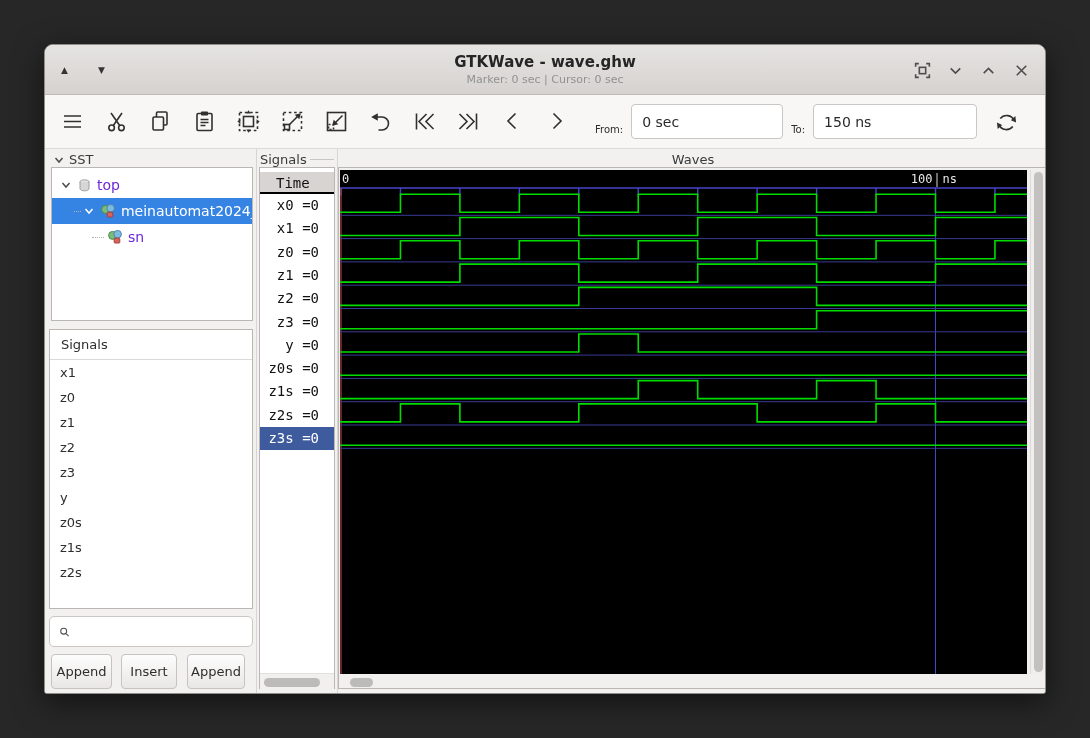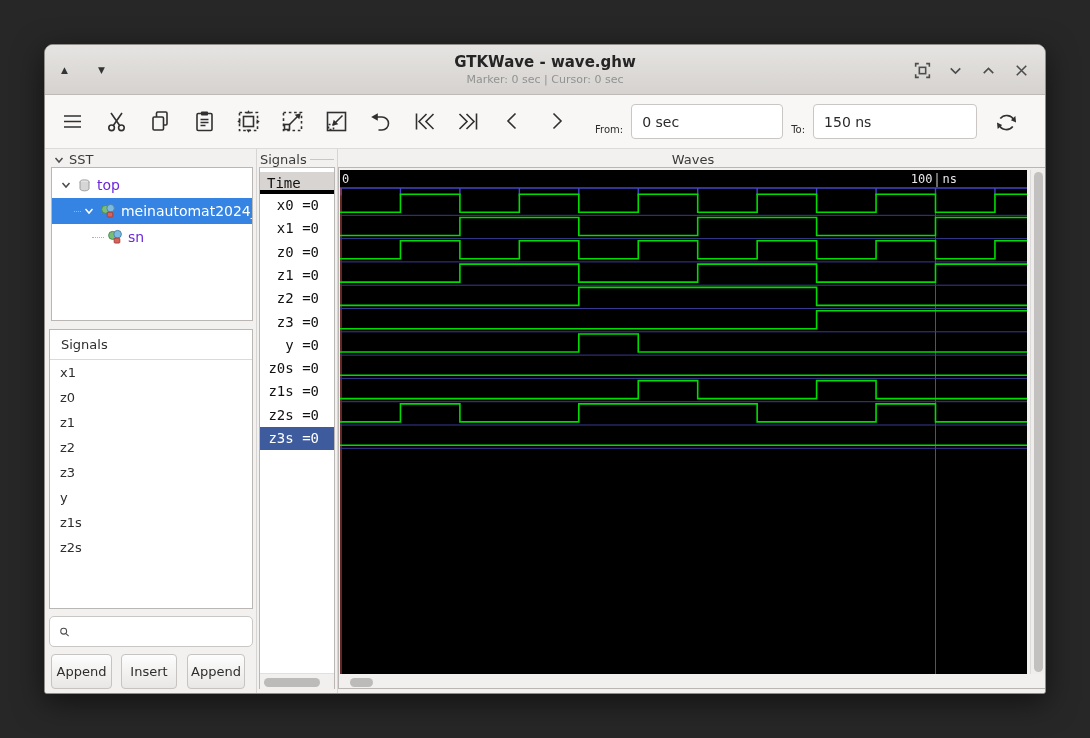--- a/index.html
+++ b/index.html
@@ -61,22 +61,22 @@
   .btnrow button { position:absolute; top:505px; height:35px; background:linear-gradient(#fdfdfd,#e9e7e5);
     border:1px solid #c6c3c0; border-radius:4px; font-size:13px; color:#2e2e2e; font-family:inherit; cursor:pointer; }
   #btn-append { left:6px; width:61px; }
   #btn-insert { left:76px; width:56px; }
   #btn-replace { left:142px; width:58px; }
 
   
   .mid-head { left:215px; top:3px; width:74px; }
   #mid-box { left:214px; top:18px; width:76px; height:522px; }
   .time-header { position:absolute; left:0; top:4px; width:100%; height:22px; background:#d7d4d1;
-    border-bottom:4px solid #000000; font-family:"DejaVu Sans Mono",monospace; font-size:14px;
-    line-height:22px; padding-left:7px; color:#111; }
+    border-bottom:2px solid #000000; font-family:"DejaVu Sans Mono",monospace; font-size:14px;
+    line-height:22px; padding-left:16px; color:#111; }
   #name-rows { position:absolute; left:0; top:26px; width:100%; }
   .name-row { position:absolute; left:0; width:100%; height:23.3px; line-height:23.3px; text-align:right;
     padding-right:15px; font-family:"DejaVu Sans Mono",monospace; font-size:14px; color:#111; cursor:default; }
   .name-row.sel { background:#3e5c9d; color:#fff; }
   .mid-scroll { position:absolute; left:0; top:505px; width:100%; height:17px; background:#f1f0ef; border-top:1px solid #e2e0de; }
   .mid-thumb { position:absolute; left:4px; top:4px; width:56px; height:9px; background:#bdbbb9; border-radius:5px; }
 
   
   .waves-head { left:296px; top:3px; width:704px;flex-direction:column; }
   #waves-box { left:293px; top:18px; width:708px; height:522px; background:#f1f0ef; }
@@ -281,20 +281,21 @@
     <div id="browser-box" class="panelbox">
       <div class="list-header">Signals</div>
       <div id="signal-list">
 
       <div class="sigitem">x1</div>
           <div class="sigitem">z0</div>
           <div class="sigitem">z1</div>
           <div class="sigitem">z2</div>
           <div class="sigitem">z3</div>
           <div class="sigitem">y</div>
+          <div class="sigitem">z0s</div>
           <div class="sigitem">z1s</div>
           <div class="sigitem">z2s</div>
         </div>
     </div>
     <div class="search">
       <svg class="gray" width="16" height="16" viewBox="0 0 16 16">
         <circle cx="6.8" cy="6.8" r="4.3"></circle>
           <path d="M10.2 10.2L14 14"></path>
         </svg>
       <input style="border: none; outline: none; flex: 1 1 0%; margin-left: 6px; font-size: 13px; background: transparent;" value="">

